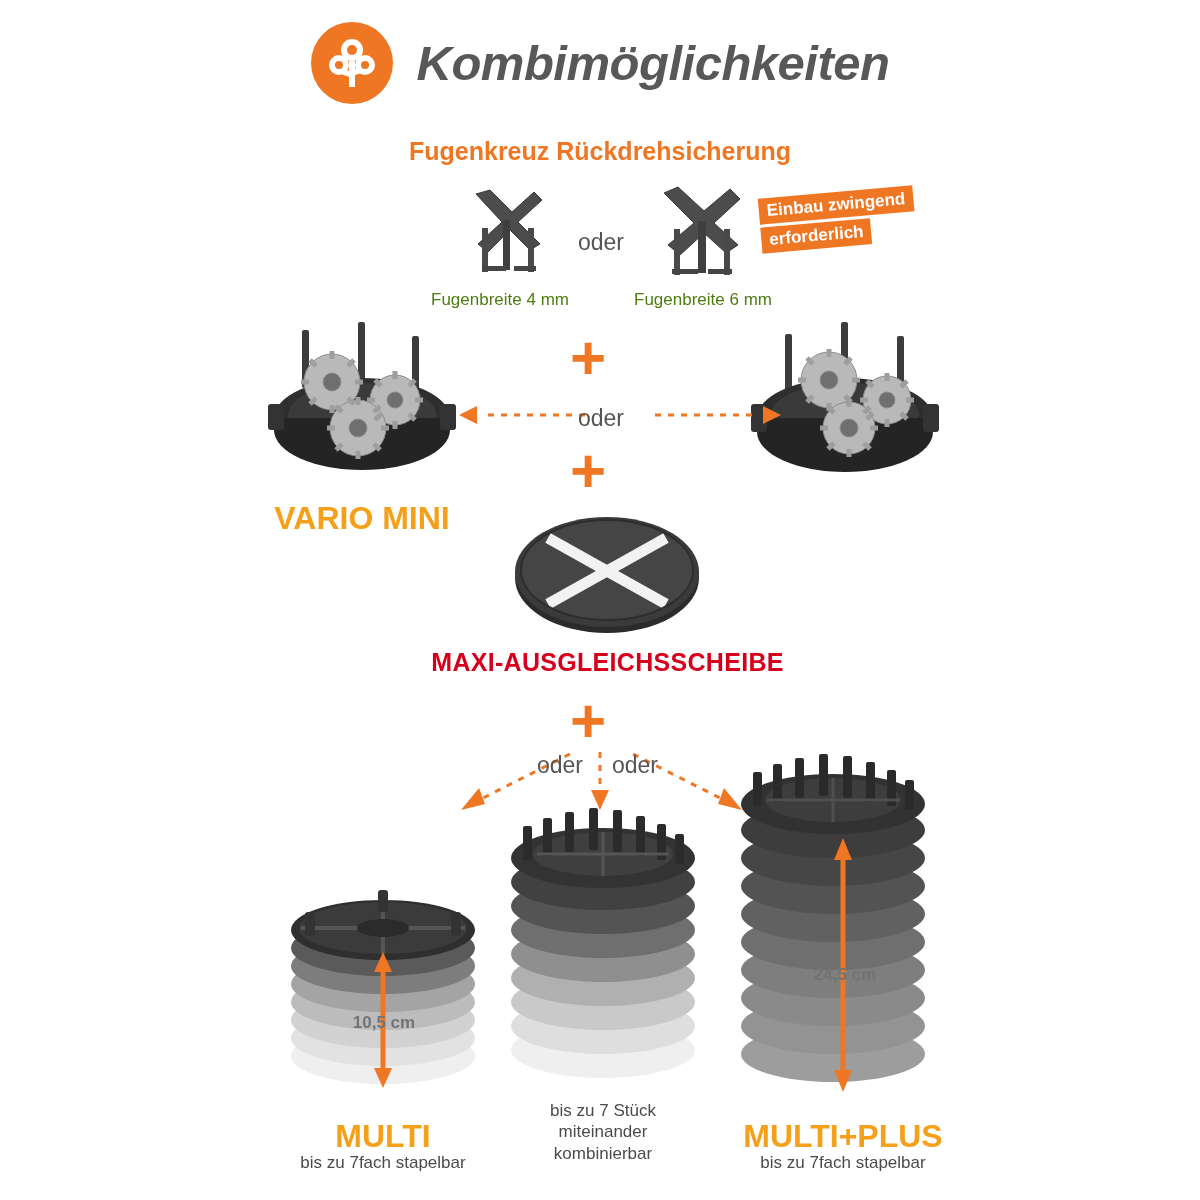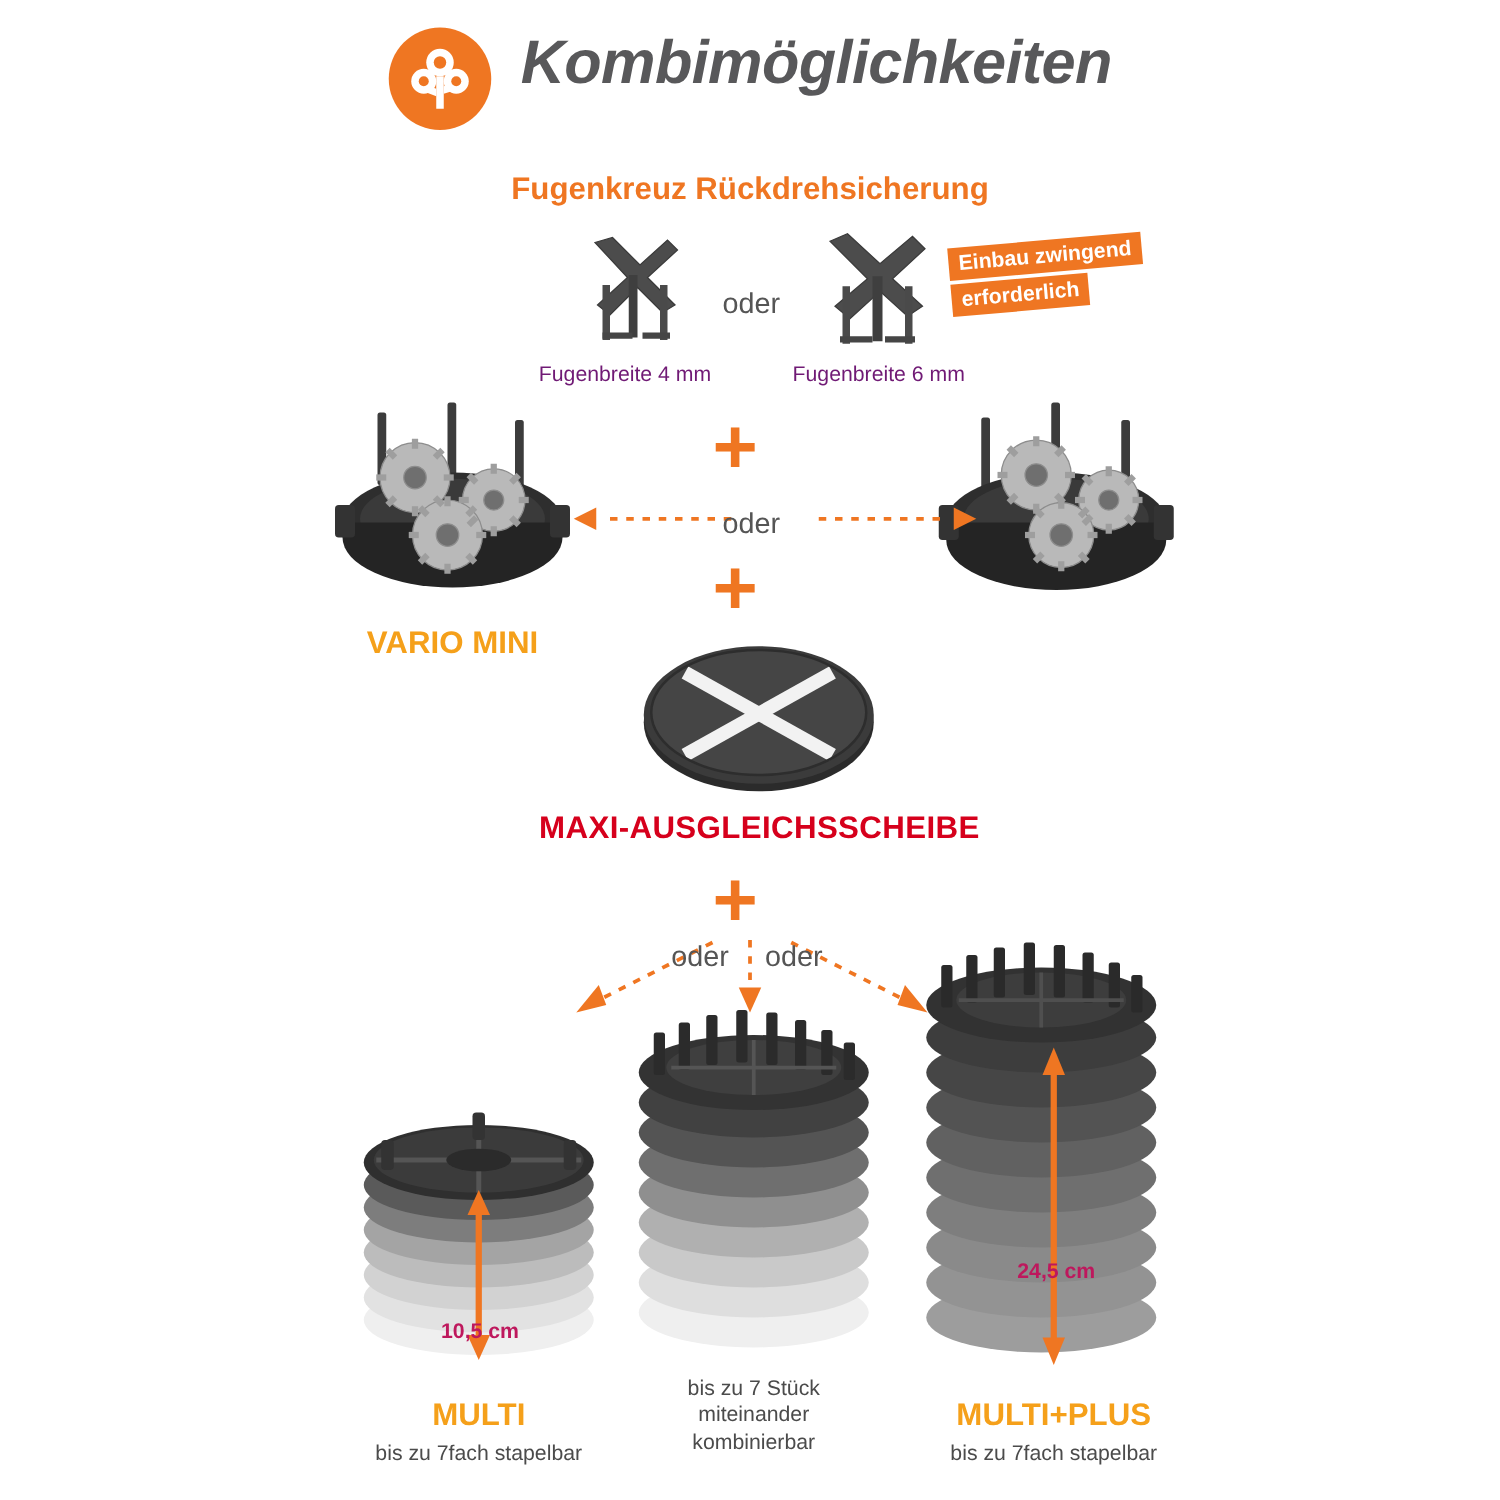--- a/index.html
+++ b/index.html
@@ -10,49 +10,49 @@
     font-family:"Liberation Sans", sans-serif;
     color:#444;
     position:relative;
     overflow:hidden;
   }
   .page { position:relative; width:1200px; height:1200px; }
 
   
   .header {
     position:absolute; left:0; top:22px; width:1200px;
-    display:flex; justify-content:center; gap:24px;
+    display:flex; align-items:center; justify-content:center; gap:24px;
   }
   .logo-circle {
     width:82px; height:82px; border-radius:50%;
     background:#ef7622; position:relative; flex:0 0 auto;
   }
   .logo-circle svg { position:absolute; left:13px; top:13px; }
   .title {
     font-size:49px; font-weight:bold; font-style:italic;
     color:#58585a; letter-spacing:-0.5px; white-space:nowrap;
   }
 
   
   .sec-head {
     position:absolute; width:1200px; text-align:center;
     color:#ef7622; font-size:25px; font-weight:bold;
   }
 
   
-  .lbl { position:absolute; font-size:17px; color:#701a75; text-align:center; }
+  .lbl { position:absolute; font-size:17px; color:#4d7c0f; text-align:center; }
   .lbl-o { position:absolute; font-size:23px; color:#555; }
 
   .plus {
     position:absolute; color:#ef7622; font-weight:bold;
     font-size:62px; line-height:1; font-family:"Liberation Sans", sans-serif;
   }
 
   .name-orange {
-    position:absolute; color:#f5a01a; font-weight:bold; font-size:25px;
+    position:absolute; color:#f5a01a; font-weight:bold; font-size:32px;
     text-align:center;
   }
   .name-red {
     position:absolute; color:#d6001c; font-weight:bold; font-size:25px;
     width:1200px; text-align:center; letter-spacing:0.3px;
   }
 
   
   .sticker {
     position:absolute; left:760px; top:192px;
@@ -65,21 +65,21 @@
   }
   .sticker .l2 { margin-left:0; }
 
   
   .darrow { position:absolute; }
 
   
   .cap { position:absolute; text-align:center; font-size:17px; color:#4b4b4b; line-height:1.25; }
 
   
-  .measure { position:absolute; color:#be185d; font-size:17px; font-weight:bold;margin-top:42px; }
+  .measure { position:absolute; color:#737373; font-size:17px; font-weight:bold; }
 
   svg { display:block; overflow:visible; }
 </style>
 </head>
 <body>
 
 <div class="page">
 
   <div class="header">
     <div class="logo-circle">

